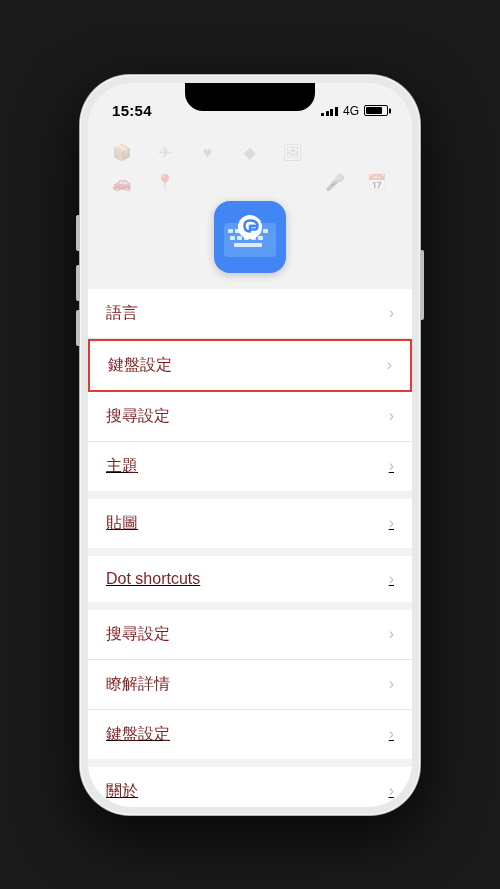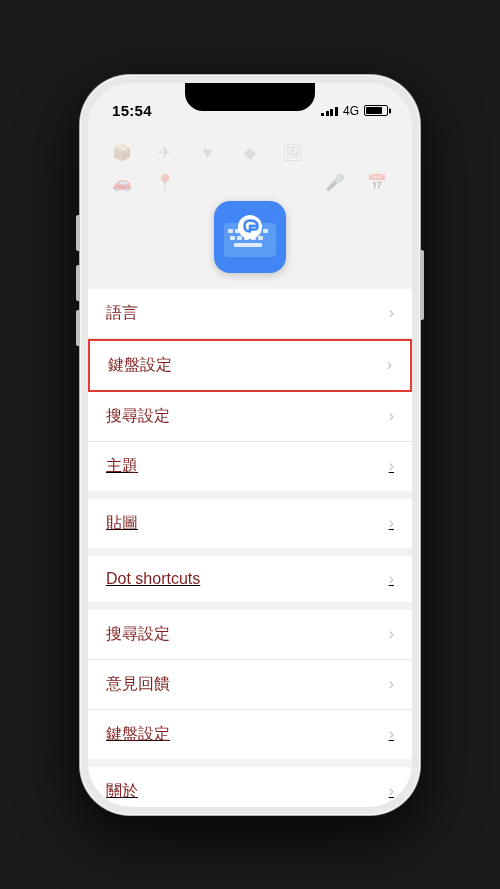--- a/index.html
+++ b/index.html
@@ -333,21 +333,21 @@
           <span class="chevron">›</span>
         </div>
       </div>
 
       <div class="settings-group">
         <div class="settings-item">
           <span class="settings-item-text">搜尋設定</span>
           <span class="chevron">›</span>
         </div>
         <div class="settings-item">
-          <span class="settings-item-text">意見回饋</span>
+          <span class="settings-item-text">瞭解詳情</span>
           <span class="chevron">›</span>
         </div>
         <div class="settings-item">
           <span class="settings-item-text">鍵盤設定</span>
           <span class="chevron">›</span>
         </div>
       </div>
 
       <div class="settings-group">
         <div class="settings-item">

